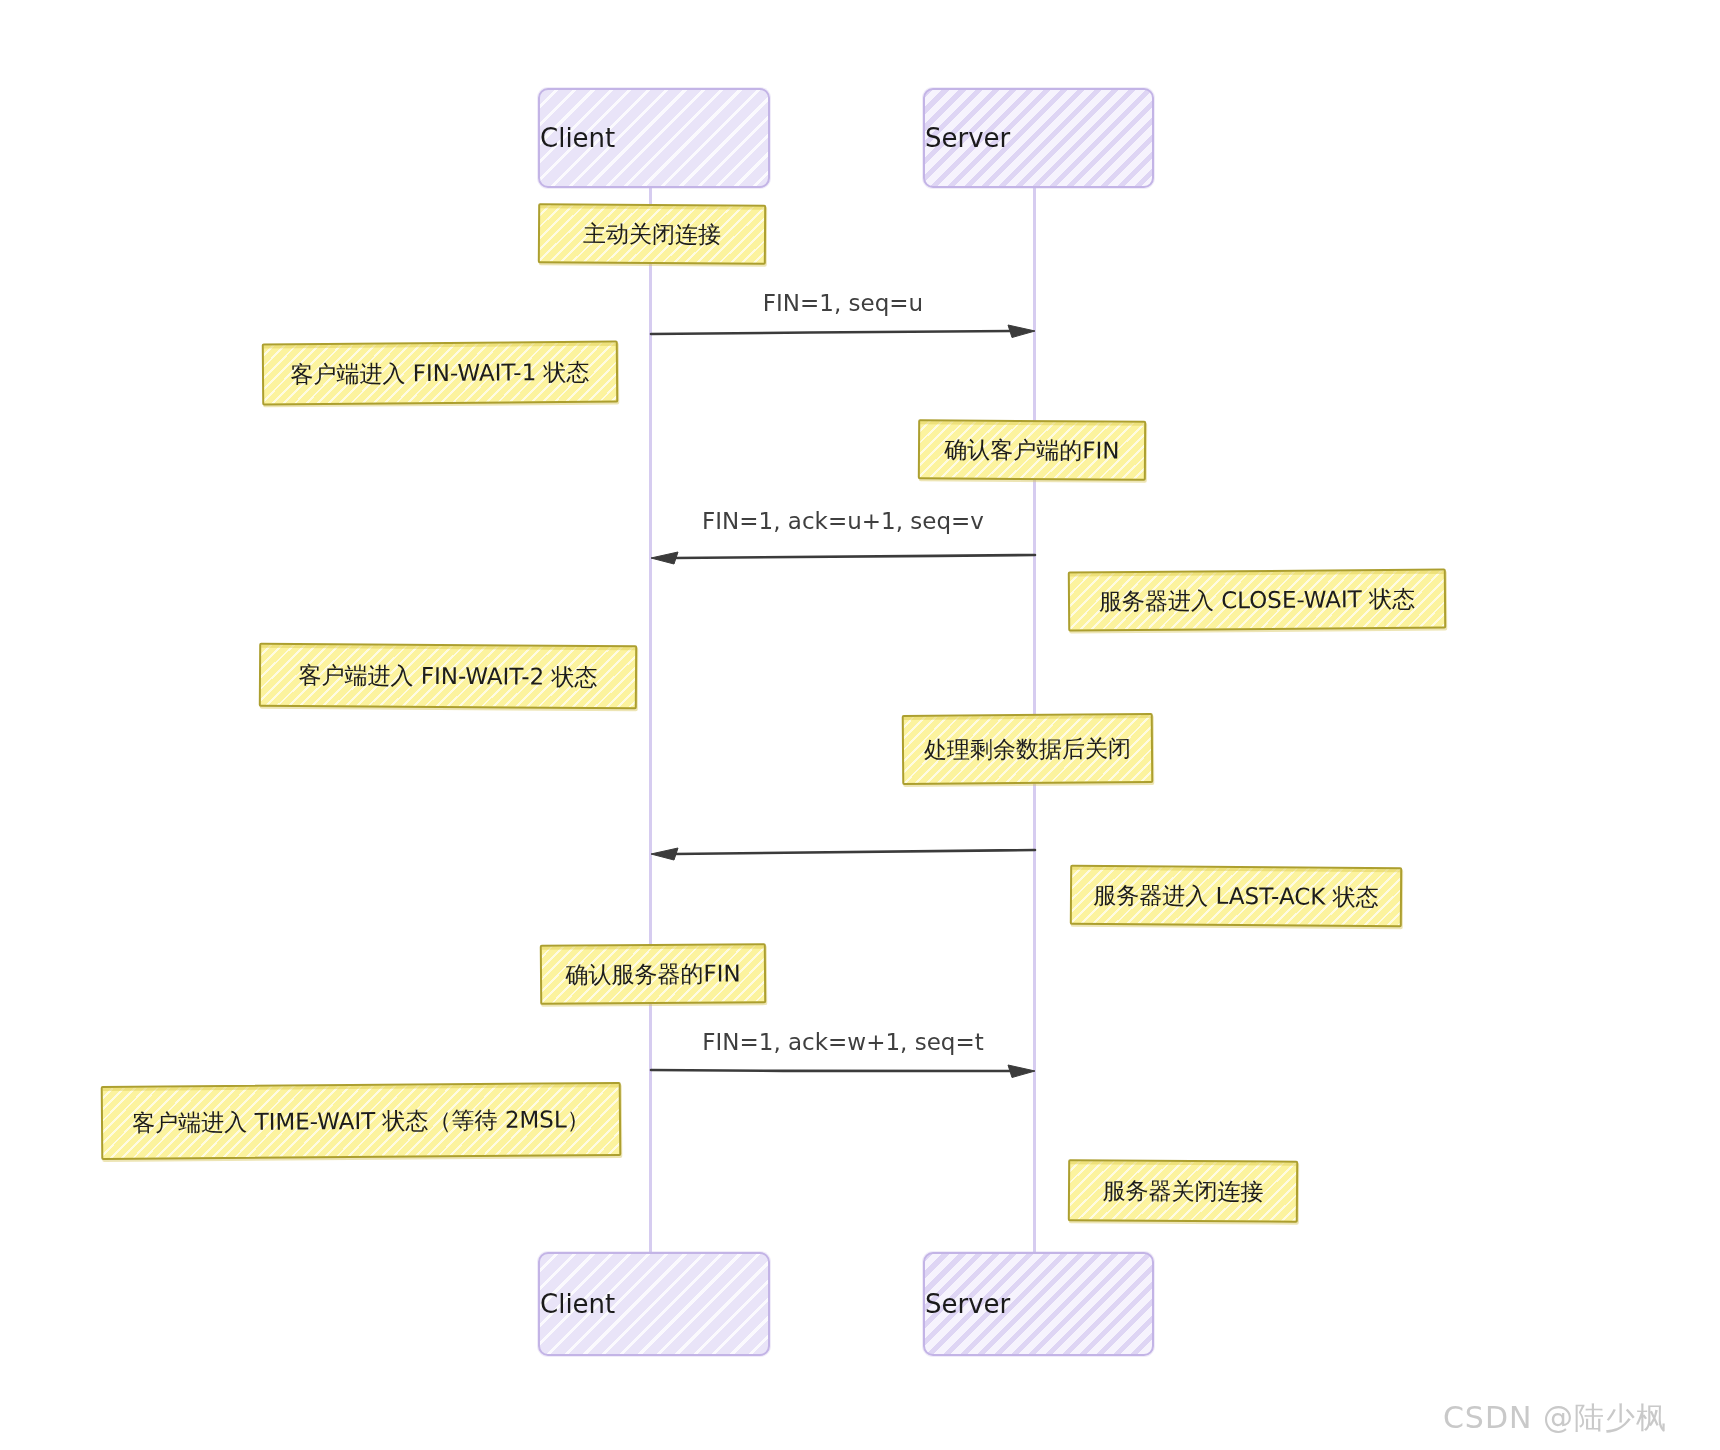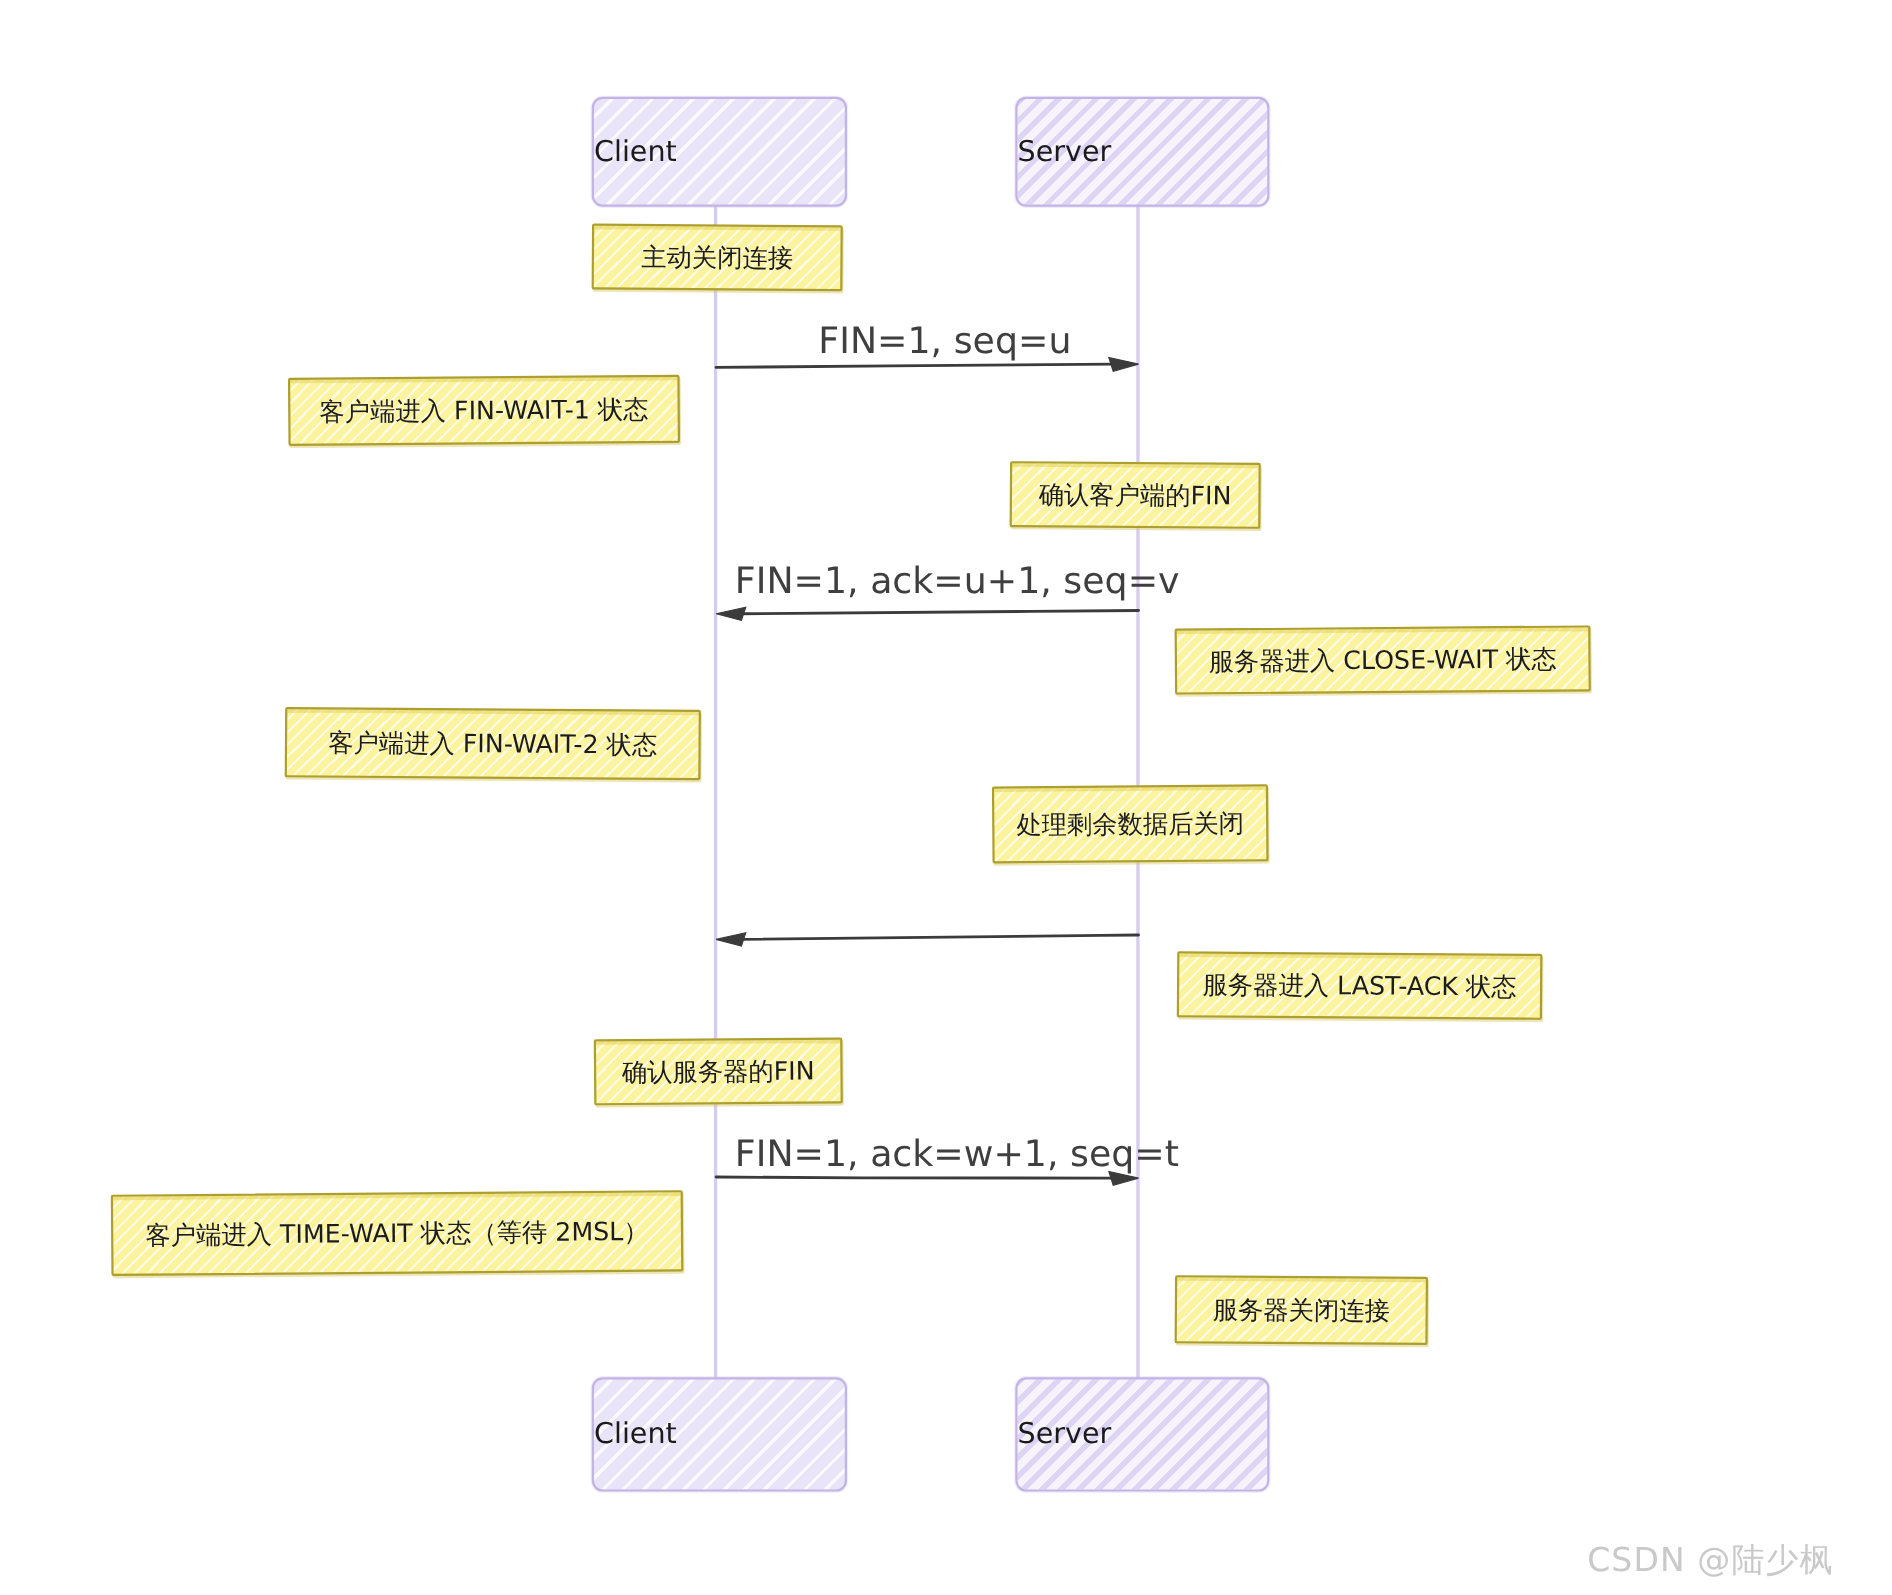--- a/index.html
+++ b/index.html
@@ -49,23 +49,22 @@
     text-align:center;
     padding:0 8px;box-sizing:border-box;
     box-shadow:inset 0 3px 0 rgba(226,209,92,.55), 1px 2px 0 rgba(214,198,90,.45);
     white-space:nowrap;
   }
   .rot-l{transform:rotate(-0.45deg);}
   .rot-r{transform:rotate(0.4deg);}
   .msg-label{
     position:absolute;
     text-align:center;
-    font-size:33px;color:#3f3f3f;
+    font-size:23px;color:#3f3f3f;
     white-space:nowrap;
-    padding-left:16px;
   }
   .arrow{position:absolute;overflow:visible;}
   .watermark{
     position:absolute;
     font-size:30px;color:#c9c9c9;
     text-align:right;
     letter-spacing:1px;
   }
 </style>
 </head>

